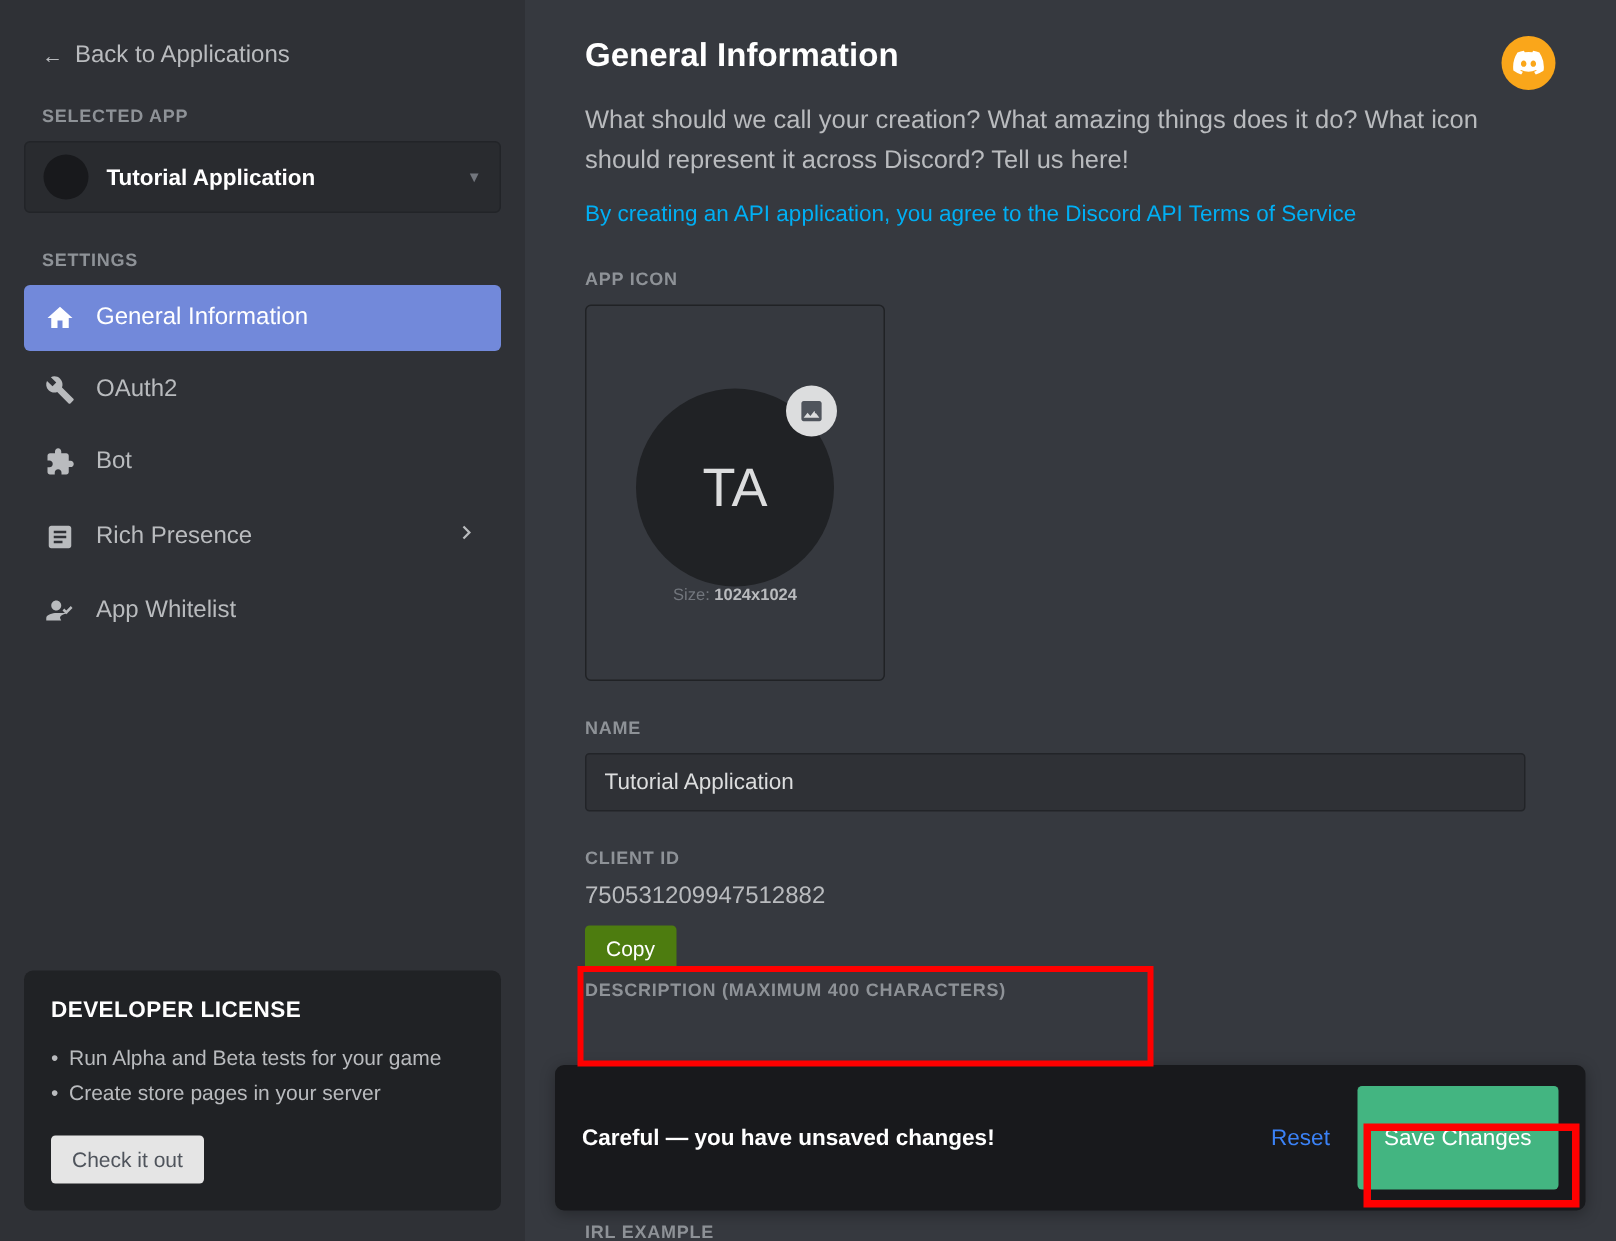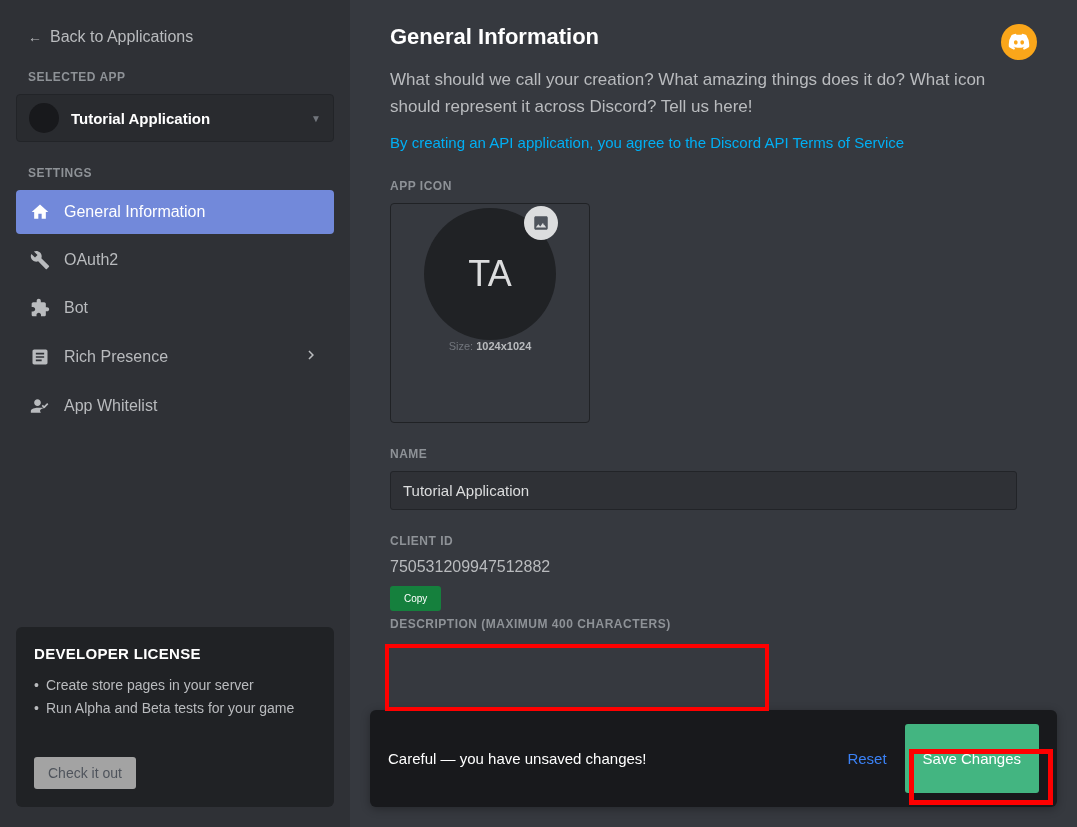--- a/index.html
+++ b/index.html
@@ -88,28 +88,27 @@
       padding-left: 12px;
       position: relative;
     }
     .license-bullets li::before {
       content: "•";
       position: absolute;
       left: 0;
       color: #b9bbbe;
     }
     .btn-white {
-      background: #a3a3a3;
+      background: #e5e5e5;
       color: #4f545c;
       border: none;
       border-radius: 3px;
       padding: 8px 14px;
       font-size: 14px;
       cursor: pointer;
-      margin-top: 20px;
     }
     .main {
       flex: 1;
       background: #36393f;
       padding: 24px 40px 0 40px;
       overflow-y: auto;
       position: relative;
     }
     .page-header { display:flex; align-items:flex-start; }
     .page-title { color: #fff; font-size: 22px; font-weight: 700; margin-bottom: 16px; flex:1;}
@@ -125,27 +124,27 @@
     .tos-link { color: #00aff4; font-size: 15px; cursor: pointer; display: inline-block; margin-bottom: 28px; }
     .field-label {
       color: #8e9297;
       font-size: 12px;
       font-weight: 700;
       letter-spacing: 0.5px;
       margin-bottom: 10px;
     }
     .app-icon-box {
       width: 200px;
-      height: 220px;
+      height: 251px;
       border: 1px solid #202225;
       border-radius: 4px;
       display: flex;
       flex-direction: column;
       align-items: center;
-      justify-content: flex-start;
+      justify-content: center;
       margin-bottom: 24px;
       position: relative;
       background: #36393f;
     }
     .icon-circle {
       width: 132px; height: 132px;
       border-radius: 50%;
       background: #202225;
       display: flex;
       align-items: center;
@@ -178,45 +177,45 @@
       color: #dcddde;
       font-size: 15px;
       margin-bottom: 24px;
     }
     .input-box.name-input{ margin-bottom:24px;}
     .two-col { display: flex; gap: 23px; margin-bottom: 6px;}
     .col { flex: 1; }
     .static-value { color: #b9bbbe; font-size: 16px; margin-bottom: 10px; }
     .reveal-link { color: #00aff4; font-size: 16px; cursor: pointer; margin-bottom: 14px; display: inline-block; }
     .btn-blurple {
-      background: #15803d;
+      background: #4d7c0f;
       color: #fff;
       border: none;
       border-radius: 3px;
       padding: 7px 14px;
-      font-size: 10px;
+      font-size: 14px;
       cursor: pointer;
       margin-right: 6px;
     }
     .desc-textarea-wrap { width: 627px; border: 1px solid #222428; border-radius: 3px; background: #2f3136; padding: 10px 12px; height: 120px; color: #dcddde; font-size: 15px; margin-top:-1px; position:relative; z-index:-1;}
     
     .highlight-box { position: absolute; left: 385px; top: 644px; width: 384px; height: 67px; border: 4px solid #ff0000; pointer-events:none; z-index: 5;}
     .save-bar {
       position: absolute;
       left: 370px;
       right: 20px;
       bottom: 20px;
       background: #18191c;
       border-radius: 6px;
       padding: 14px 18px;
       display: flex;
       align-items: center;
       box-shadow: 0 2px 10px rgba(0,0,0,0.3);
     }
-    .save-text { color: #fff; font-size: 15px; font-weight: 400; flex: 1; }
+    .save-text { color: #fff; font-size: 15px; font-weight: 700; flex: 1; }
     .reset-btn { color: #3b82f6; background: none; border: none; font-size: 15px; cursor: pointer; margin-right: 18px; }
     .save-btn {
       background: #43b581;
       color: #fff;
       border: none;
       border-radius: 3px;
       padding: 26px 18px;
       font-size: 15px;
       font-weight: 500;
       cursor: pointer;
@@ -295,22 +294,22 @@
         <svg viewBox="0 0 24 24" width="20" height="20" fill="currentColor">
             <path d="M9 12c2.2 0 4-1.8 4-4s-1.8-4-4-4-4 1.8-4 4 1.8 4 4 4zm0 2c-2.7 0-8 1.3-8 4v2h12l-1-2c0-2.7 5.3-4 8-4zm11.6-5.6l-3.6 3.6-1.6-1.6L14 12l3 3 5-5-1.4-1.6z"></path>
           </svg>
       </span>
       <span>App Whitelist</span>
     </div>
 
     <div class="license-card">
       <div class="license-title">DEVELOPER LICENSE</div>
       <ul class="license-bullets">
+        <li>Run Alpha and Beta tests for your game</li>
         <li>Create store pages in your server</li>
-        <li>Run Alpha and Beta tests for your game</li>
       </ul>
       <button class="btn-white">Check it out</button>
     </div>
   </aside>
 
   <main class="main">
     <div class="page-header">
       <h1 class="page-title">General Information</h1>
       <div class="discord-badge">
         <svg width="22" height="22" viewBox="0 0 24 24" fill="#fff">

